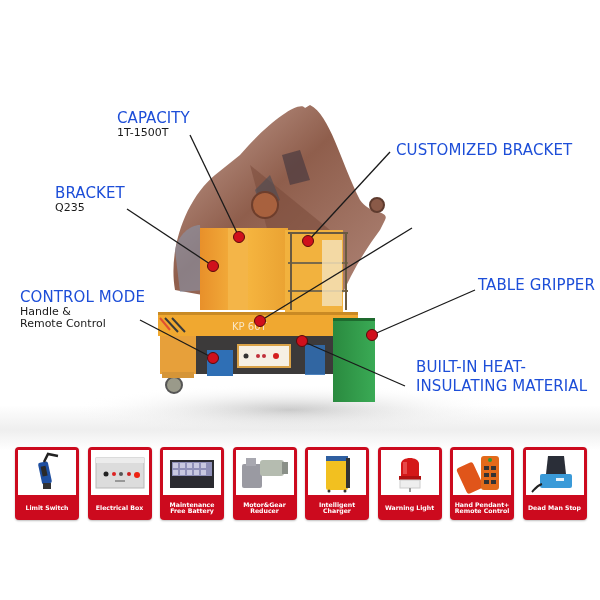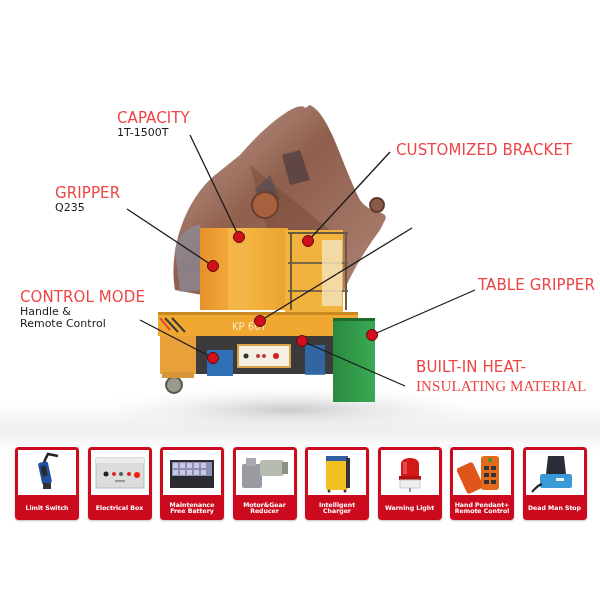--- a/index.html
+++ b/index.html
@@ -1,19 +1,19 @@
 <!DOCTYPE html>
 <html><head>
 <meta charset="utf-8">
 <style>
   html,body{margin:0;padding:0;}
   body{width:600px;height:600px;background:#ffffff;position:relative;overflow:hidden;font-family:"DejaVu Sans","Liberation Sans",sans-serif;}
   .stage{position:absolute;left:0;top:0;width:600px;height:600px;}
   .lbl{position:absolute;white-space:nowrap;line-height:1.1;}
-  .t{color:#ef4444;font-weight:500;font-size:15px;letter-spacing:0.1px;}
+  .t{color:#1d4ed8;font-weight:500;font-size:15px;letter-spacing:0.1px;}
   .v{color:#1a1a1a;font-size:11px;}
   .shadow-band{position:absolute;left:0;top:405px;width:600px;height:45px;background:linear-gradient(180deg,rgba(255,255,255,0) 0%,rgba(225,225,225,0.55) 55%,rgba(255,255,255,0) 100%);}
   .cards{position:absolute;left:15px;top:447px;width:575px;height:75px;}
   .card{position:absolute;top:0;width:64px;height:73px;background:#cc0a1e;border-radius:4px;box-shadow:0 1px 2px rgba(0,0,0,0.25);}
   .card .img{position:absolute;left:3px;top:3px;width:58px;height:45px;background:#ffffff;overflow:hidden;}
   .card .cap{position:absolute;left:0;top:49px;width:64px;height:24px;display:flex;align-items:center;justify-content:center;text-align:center;color:#fff;font-weight:bold;font-size:6.2px;line-height:1.05;font-family:"DejaVu Sans",sans-serif;}
 </style>
 </head>
 <body>
 
@@ -107,42 +107,42 @@
       <circle cx="302" cy="341" r="5.5"></circle>
     </g>
   </svg>
 
   <div class="lbl" style="left:117px;top:110px;">
     <div class="t">CAPACITY</div>
     <div class="v">1T-1500T</div>
   </div>
 
   <div class="lbl" style="left:55px;top:185px;">
-    <div class="t">GRIPPER</div>
+    <div class="t">BRACKET</div>
     <div class="v">Q235</div>
   </div>
 
   <div class="lbl" style="left:396px;top:142px;">
     <div class="t">CUSTOMIZED BRACKET</div>
   </div>
 
   <div class="lbl" style="left:20px;top:289px;">
     <div class="t">CONTROL MODE</div>
     <div class="v">Handle &amp;</div>
     <div class="v">Remote Control</div>
   </div>
 
 
   <div class="lbl" style="left:478px;top:277px;">
     <div class="t">TABLE GRIPPER</div>
   </div>
 
   <div class="lbl" style="left:416px;top:359px;">
     <div class="t">BUILT-IN HEAT-</div>
-    <div class="t" style="margin-top:2px;font-family:Liberation Serif, serif;">INSULATING MATERIAL</div>
+    <div class="t" style="margin-top:2px;">INSULATING MATERIAL</div>
   </div>
 
   <div class="shadow-band"></div>
 
   <div class="cards">
 
     <div class="card" style="left:0px;">
       <div class="img">
         <svg width="58" height="45">
           <rect x="22" y="12" width="10" height="22" rx="2" fill="#1f4fa0" transform="rotate(-12 27 23)"></rect>

